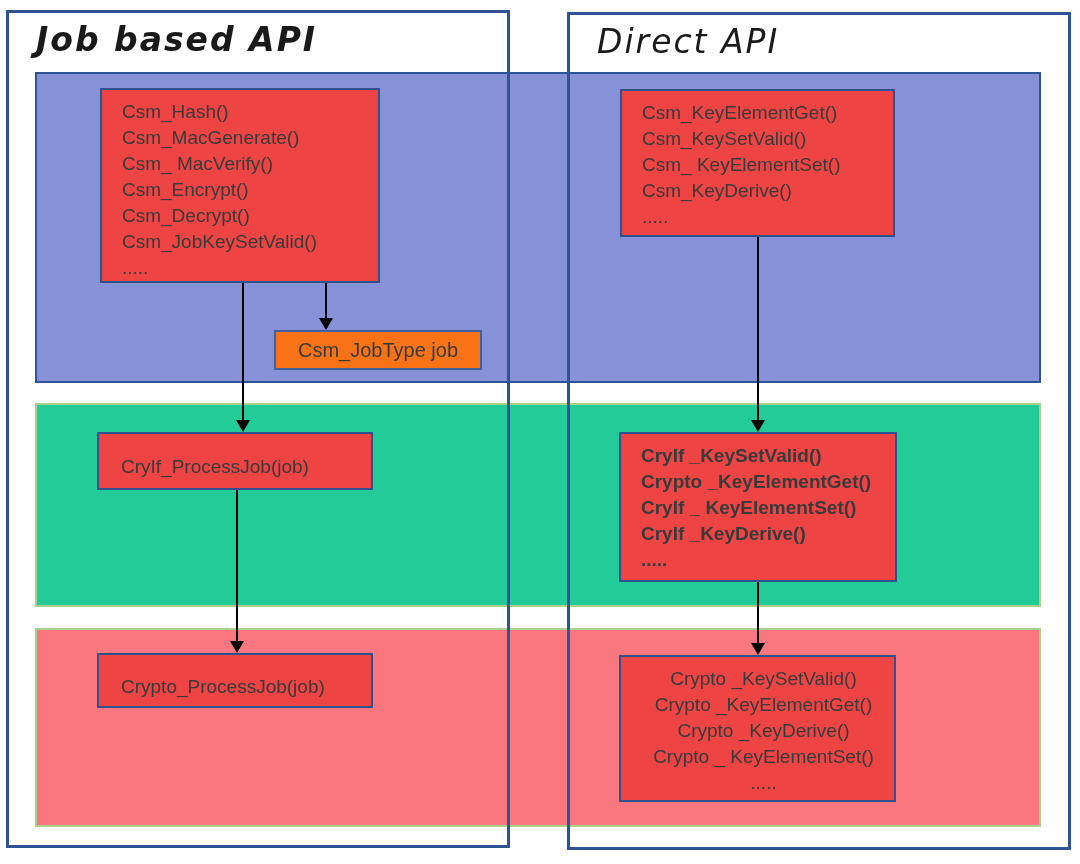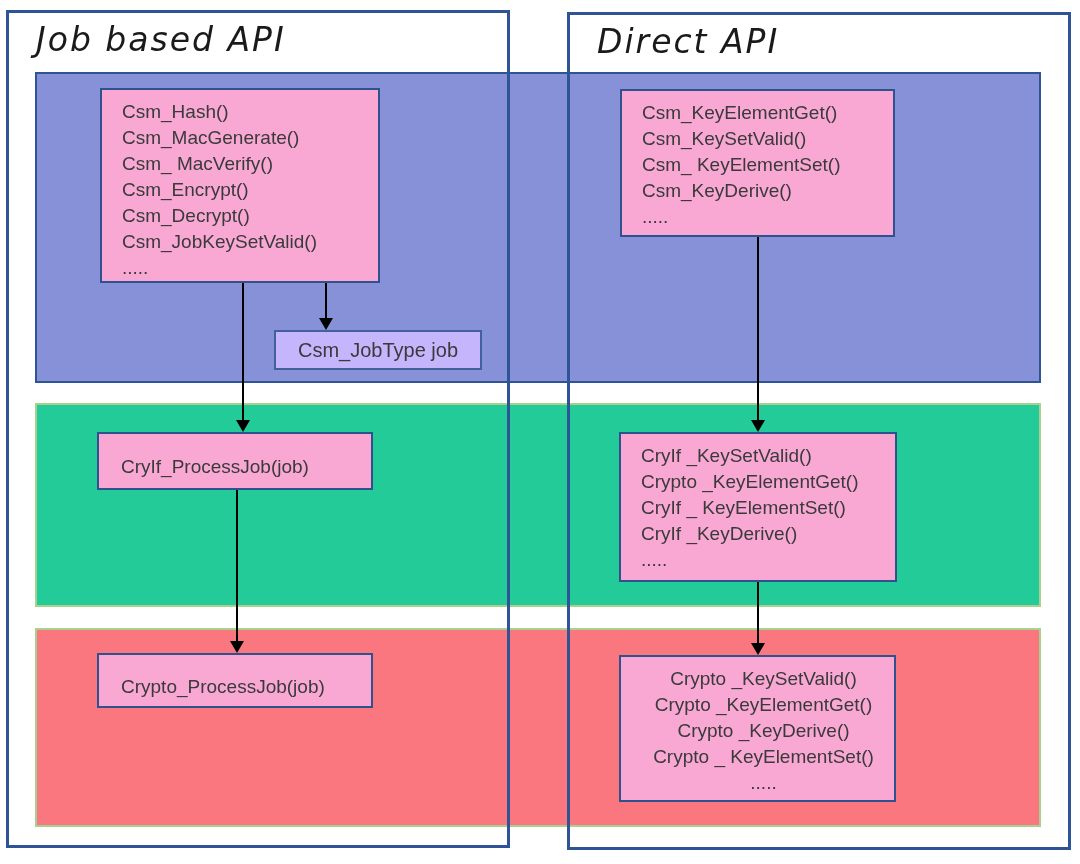--- a/index.html
+++ b/index.html
@@ -13,38 +13,38 @@
   .band-green{top:403px;height:204px;background:#22CB98;border:2px solid #A9D18E;}
   .band-red{top:628px;height:199px;background:#FB777F;border:2px solid #A9D18E;}
   
   .frame{position:absolute;box-sizing:border-box;border:3px solid #2E5496;background:transparent;}
   .frame-left{left:6px;top:10px;width:504px;height:838px;}
   .frame-right{left:567px;top:12px;width:504px;height:838px;}
   .frame-title{
     position:absolute;font-family:"DejaVu Sans",sans-serif;font-style:italic;
     font-size:33px;color:#1a1a1a;letter-spacing:2px;white-space:nowrap;
   }
-  .title-left{left:36px;top:20px;}
+  .title-left{left:36px;top:20px;font-weight:bold;}
   .title-right{left:597px;top:22px;}
   
   .obox{
-    position:absolute;box-sizing:border-box;background:#f9a8d4;border:2px solid #2F528F;
+    position:absolute;box-sizing:border-box;background:#ef4444;border:2px solid #2F528F;
     color:#3a3a3a;font-size:19px;line-height:26px;padding:9px 8px 0 20px;overflow:hidden;
   }
   .obox.single{display:flex;align-items:center;padding-top:12px;padding-left:22px;}
   .box-csm-job{left:100px;top:88px;width:280px;height:195px;}
   .box-csm-direct{left:620px;top:89px;width:275px;height:148px;}
   .box-cryif-job{left:97px;top:432px;width:276px;height:58px;}
-  .box-cryif-direct{left:619px;top:432px;width:278px;height:150px;}
+  .box-cryif-direct{left:619px;top:432px;width:278px;height:150px;font-weight:bold;}
   .box-crypto-job{left:97px;top:653px;width:276px;height:55px;text-align:center;}
   .box-crypto-direct{left:619px;top:655px;width:277px;height:147px;text-align:center;}
   
   .jobtype{
     position:absolute;left:274px;top:330px;width:208px;height:40px;box-sizing:border-box;
-    background:#c4b5fd;border:2px solid #41609C;color:#3a3a3a;font-size:20px;
+    background:#f97316;border:2px solid #41609C;color:#3a3a3a;font-size:20px;
     display:flex;align-items:center;justify-content:center;white-space:nowrap;
   }
   
   .arrow{position:absolute;width:14px;}
   .arrow .shaft{position:absolute;left:5.5px;top:0;width:2.5px;background:#000;}
   .arrow .head{
     position:absolute;left:0;bottom:0;width:0;height:0;
     border-left:7px solid transparent;border-right:7px solid transparent;border-top:12px solid #000;
   }
 </style>

